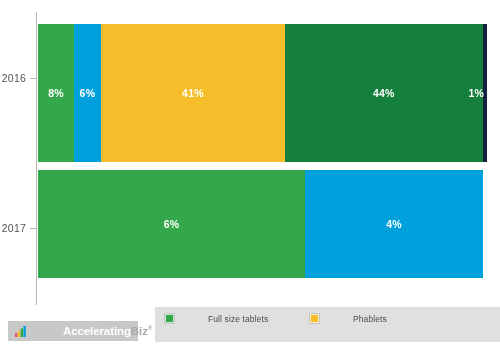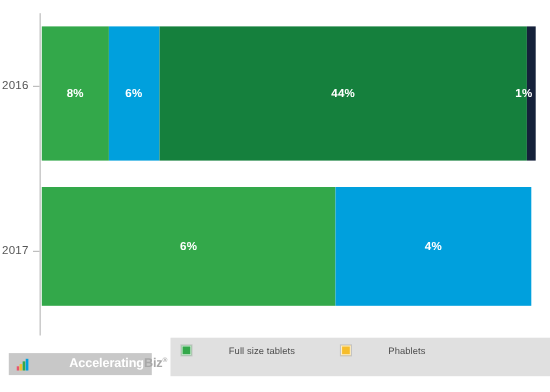--- a/index.html
+++ b/index.html
@@ -37,21 +37,21 @@
     width: 1px;
     height: 293px;
     background: #b7b7b7;
   }
 
   .bar-row {
     position: absolute;
     left: 0;
     width: 500px;
   }
-  .bar-row.row-0 { top: 24px;  height: 122px; }
+  .bar-row.row-0 { top: 24px;  height: 138px; }
   .bar-row.row-1 { top: 170px; height: 108px; }
 
   .row-tick-label {
     position: absolute;
     left: 0;
     width: 26px;
     text-align: right;
     font-size: 10.5px;
     color: #555555;
     letter-spacing: 0.2px;
@@ -195,20 +195,23 @@
 
     <div class="bar-row row-0">
       <div class="row-tick-label">2016</div>
       <div class="row-tick-mark"></div>
       <div class="bar-track">
         <div class="segment" style="flex: 8 0 0; background:#33a84a;">
           <span class="segment-label">8%</span>
         </div>
         <div class="segment" style="flex: 6 0 0; background:#00a0dd;">
           <span class="segment-label">6%</span>
+        </div>
+        <div class="segment" style="flex: 41 0 0; background:#f6bd2b;">
+          <span class="segment-label">41%</span>
         </div>
         <div class="segment" style="flex: 44 0 0; background:#15803d;">
           <span class="segment-label">44%</span>
         </div>
         <div class="segment sliver" style="flex: 1 0 0; background:#15213a;">
           <span class="segment-label">1%</span>
         </div>
       </div>
     </div>
 

